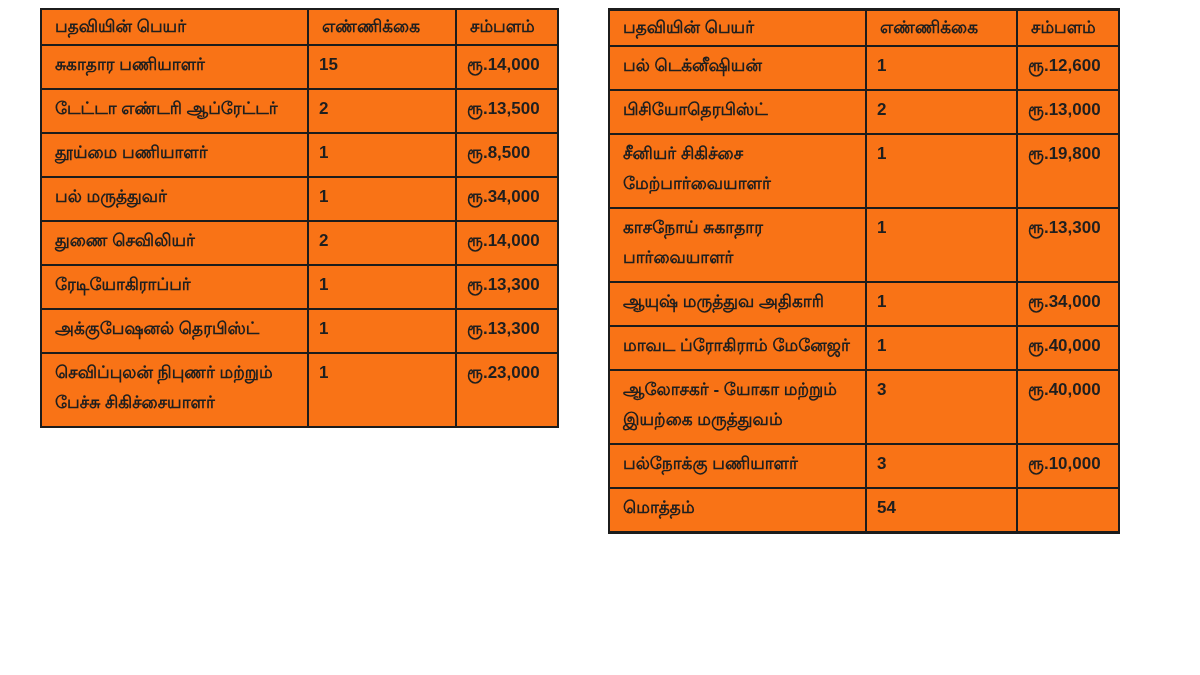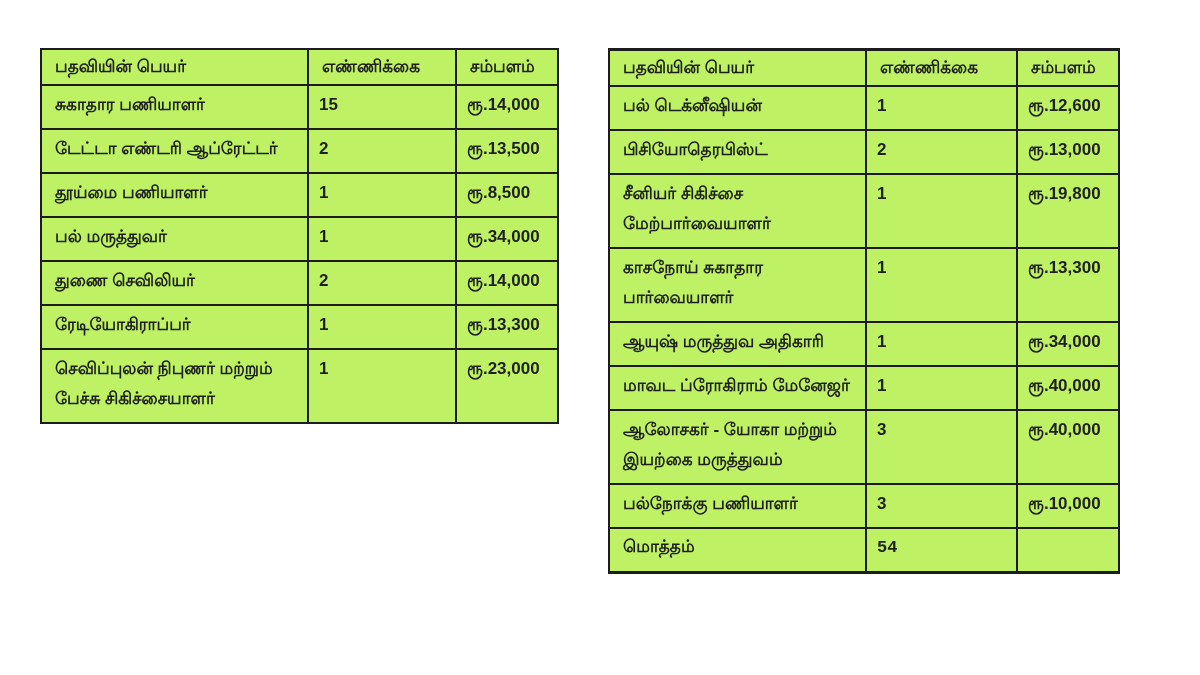--- a/index.html
+++ b/index.html
@@ -12,22 +12,21 @@
     background: #ffffff;
     overflow: hidden;
     position: relative;
     font-family: "Liberation Sans", sans-serif;
   }
   table.staff-table {
     position: absolute;
     top: 8px;
     border-collapse: collapse;
     table-layout: fixed;
-    background: #bef264;
-    margin-top: 40px;
+    background: #f97316;
   }
   #left-table  { left: 40px;  width: 517px; }
   #right-table { left: 608px; width: 510px; }
 
   .staff-table th,
   .staff-table td {
     border: 2px solid #1c1c1c;
     vertical-align: top;
     text-align: left;
     color: #1f1f1f;
@@ -42,21 +41,21 @@
     padding-top: 2px;
     padding-bottom: 2px;
     font-weight: 700;
   }
   .staff-table td.count-cell,
   .staff-table td.salary-cell {
     padding-left: 10px;
   }
   
   #right-table th { border-top-width: 3px; }
-  #right-table tr:last-child td { border-bottom-width: 3px; font-family: Liberation Mono, monospace; }
+  #right-table tr:last-child td { border-bottom-width: 3px; }
 </style>
 </head>
 <body>
 
 <table class="staff-table" id="left-table">
   <colgroup>
     <col style="width:267px">
       <col style="width:148px">
       <col style="width:102px">
   </colgroup>
@@ -86,20 +85,25 @@
     <td class="count-cell">1</td>
     <td class="salary-cell">ரூ.34,000</td>
   </tr>
   <tr>
     <td class="post-cell">துணை செவிலியர்</td>
     <td class="count-cell">2</td>
     <td class="salary-cell">ரூ.14,000</td>
   </tr>
   <tr>
     <td class="post-cell">ரேடியோகிராப்பர்</td>
+    <td class="count-cell">1</td>
+    <td class="salary-cell">ரூ.13,300</td>
+  </tr>
+  <tr>
+    <td class="post-cell">அக்குபேஷனல் தெரபிஸ்ட்</td>
     <td class="count-cell">1</td>
     <td class="salary-cell">ரூ.13,300</td>
   </tr>
   <tr>
     <td class="post-cell">செவிப்புலன் நிபுணர் மற்றும் பேச்சு சிகிச்சையாளர்</td>
     <td class="count-cell">1</td>
     <td class="salary-cell">ரூ.23,000</td>
   </tr>
 </tbody>
   </table>

